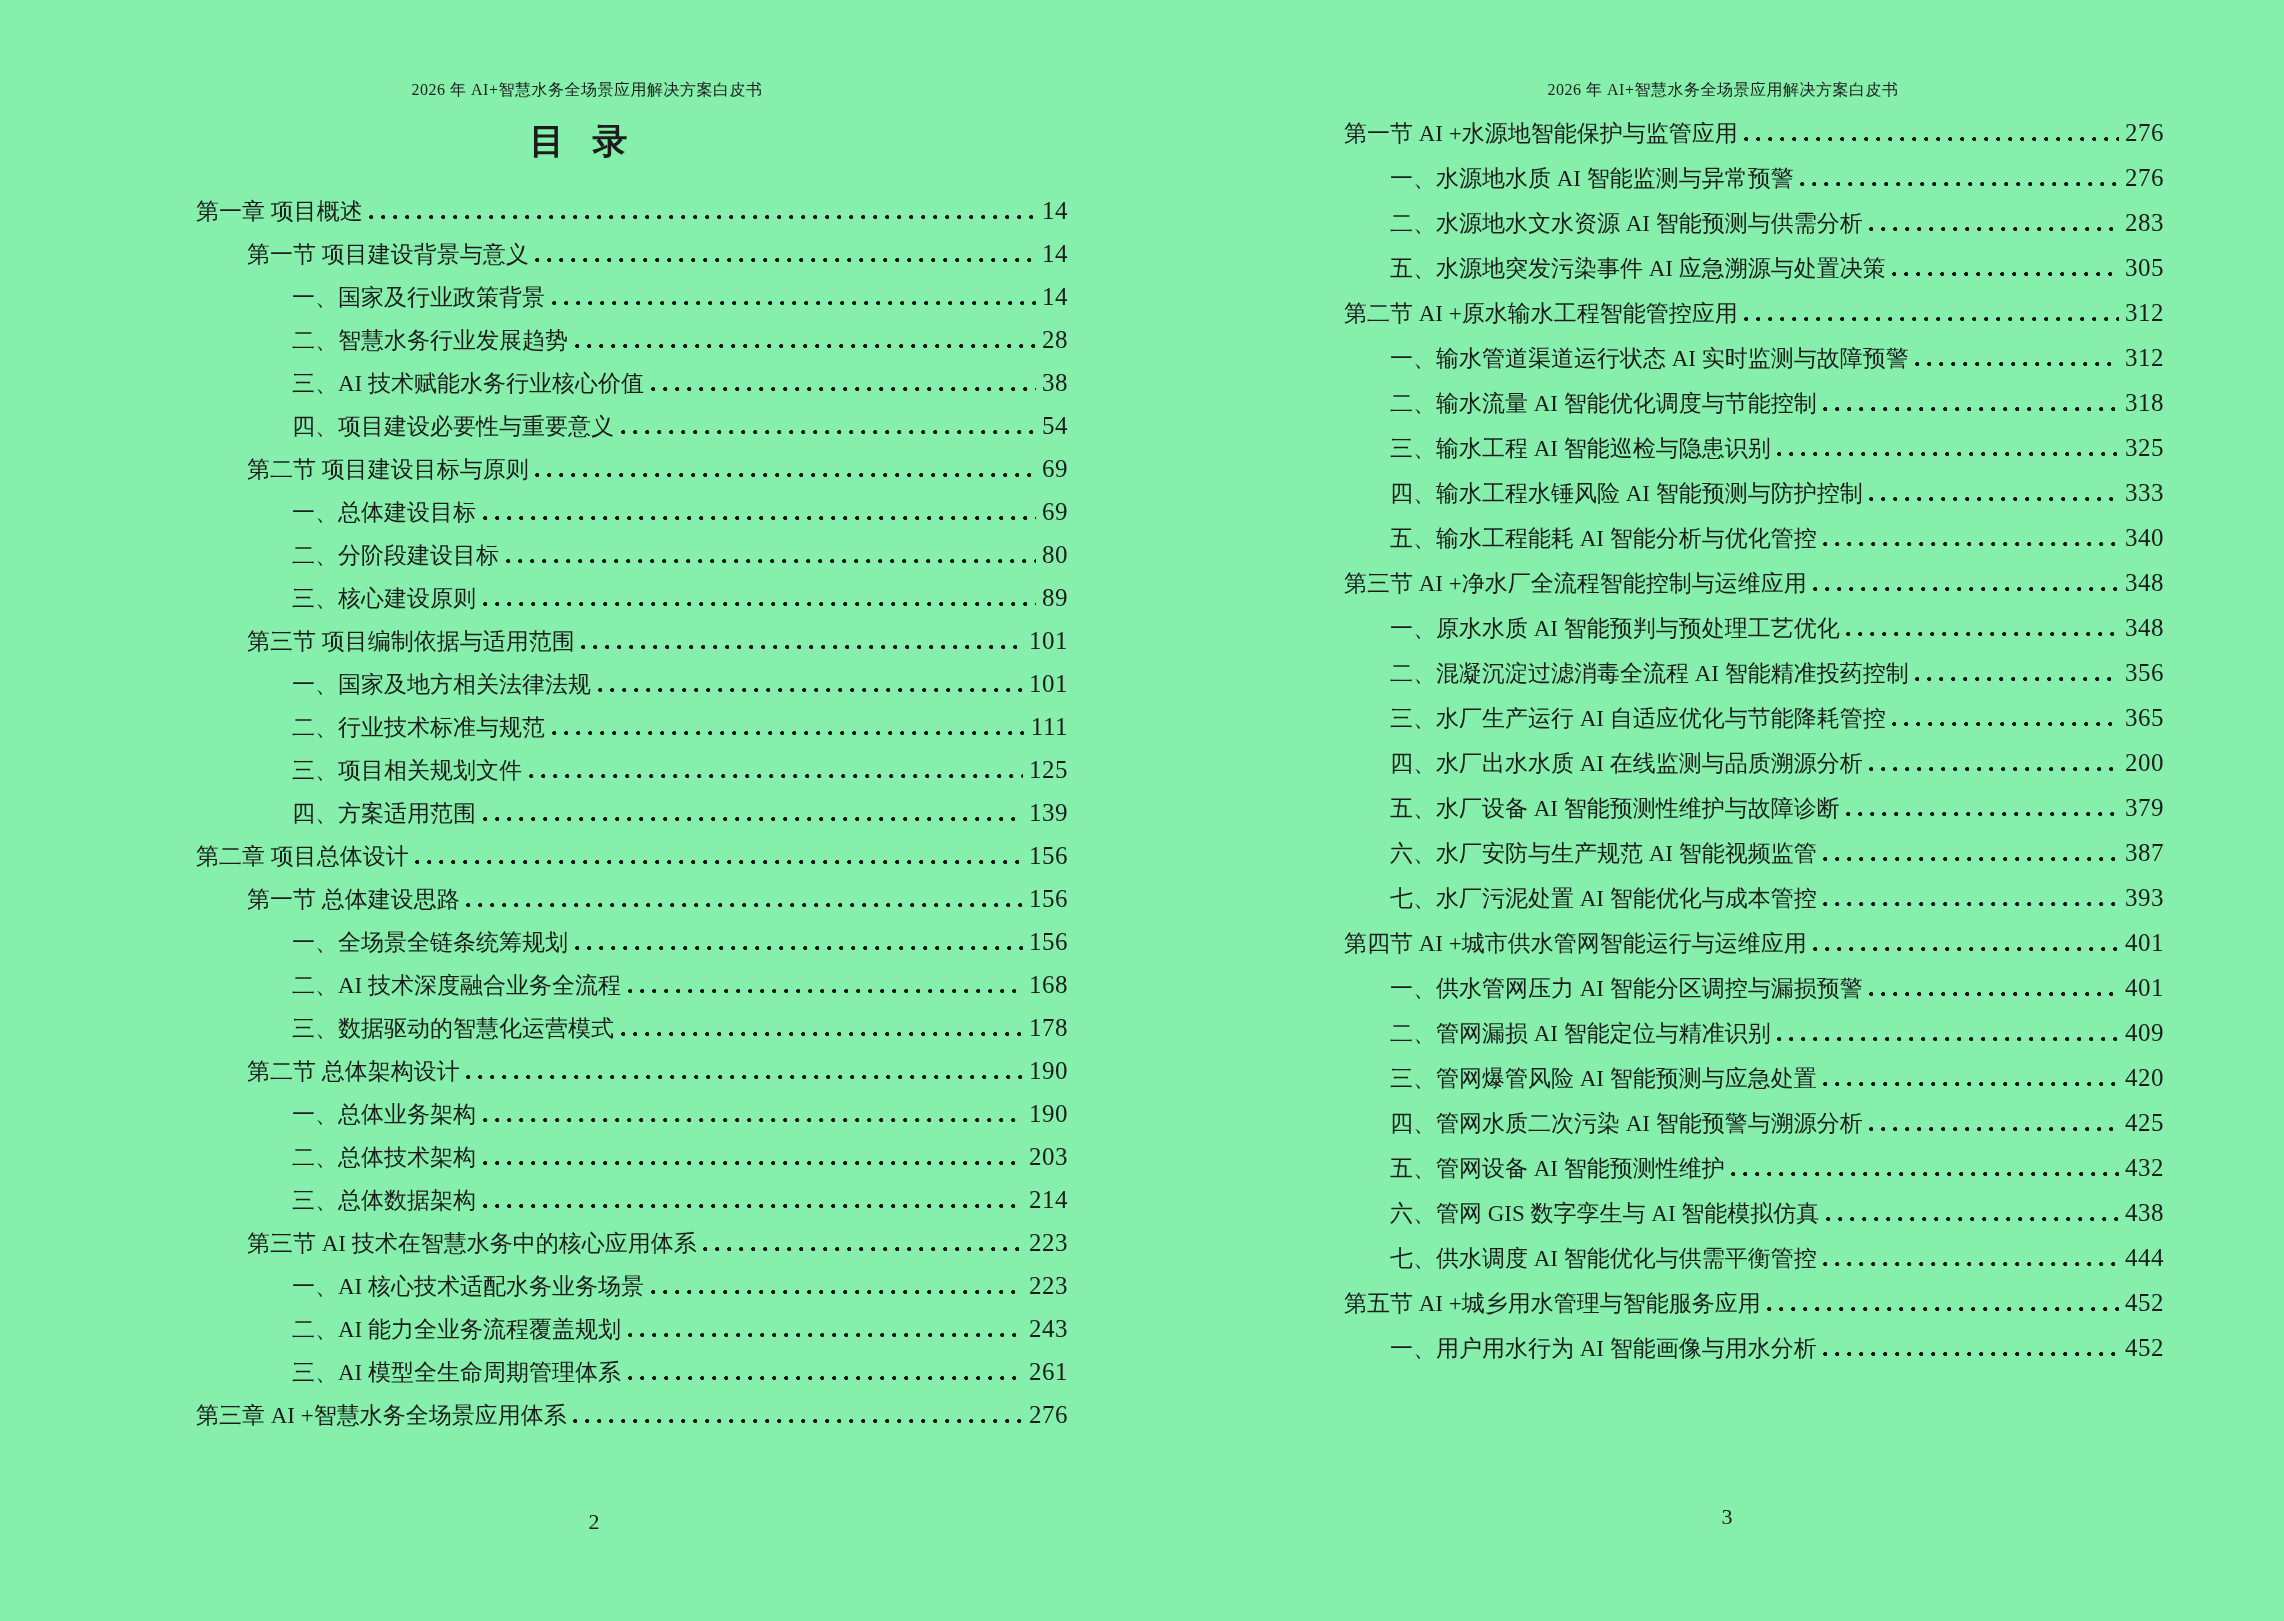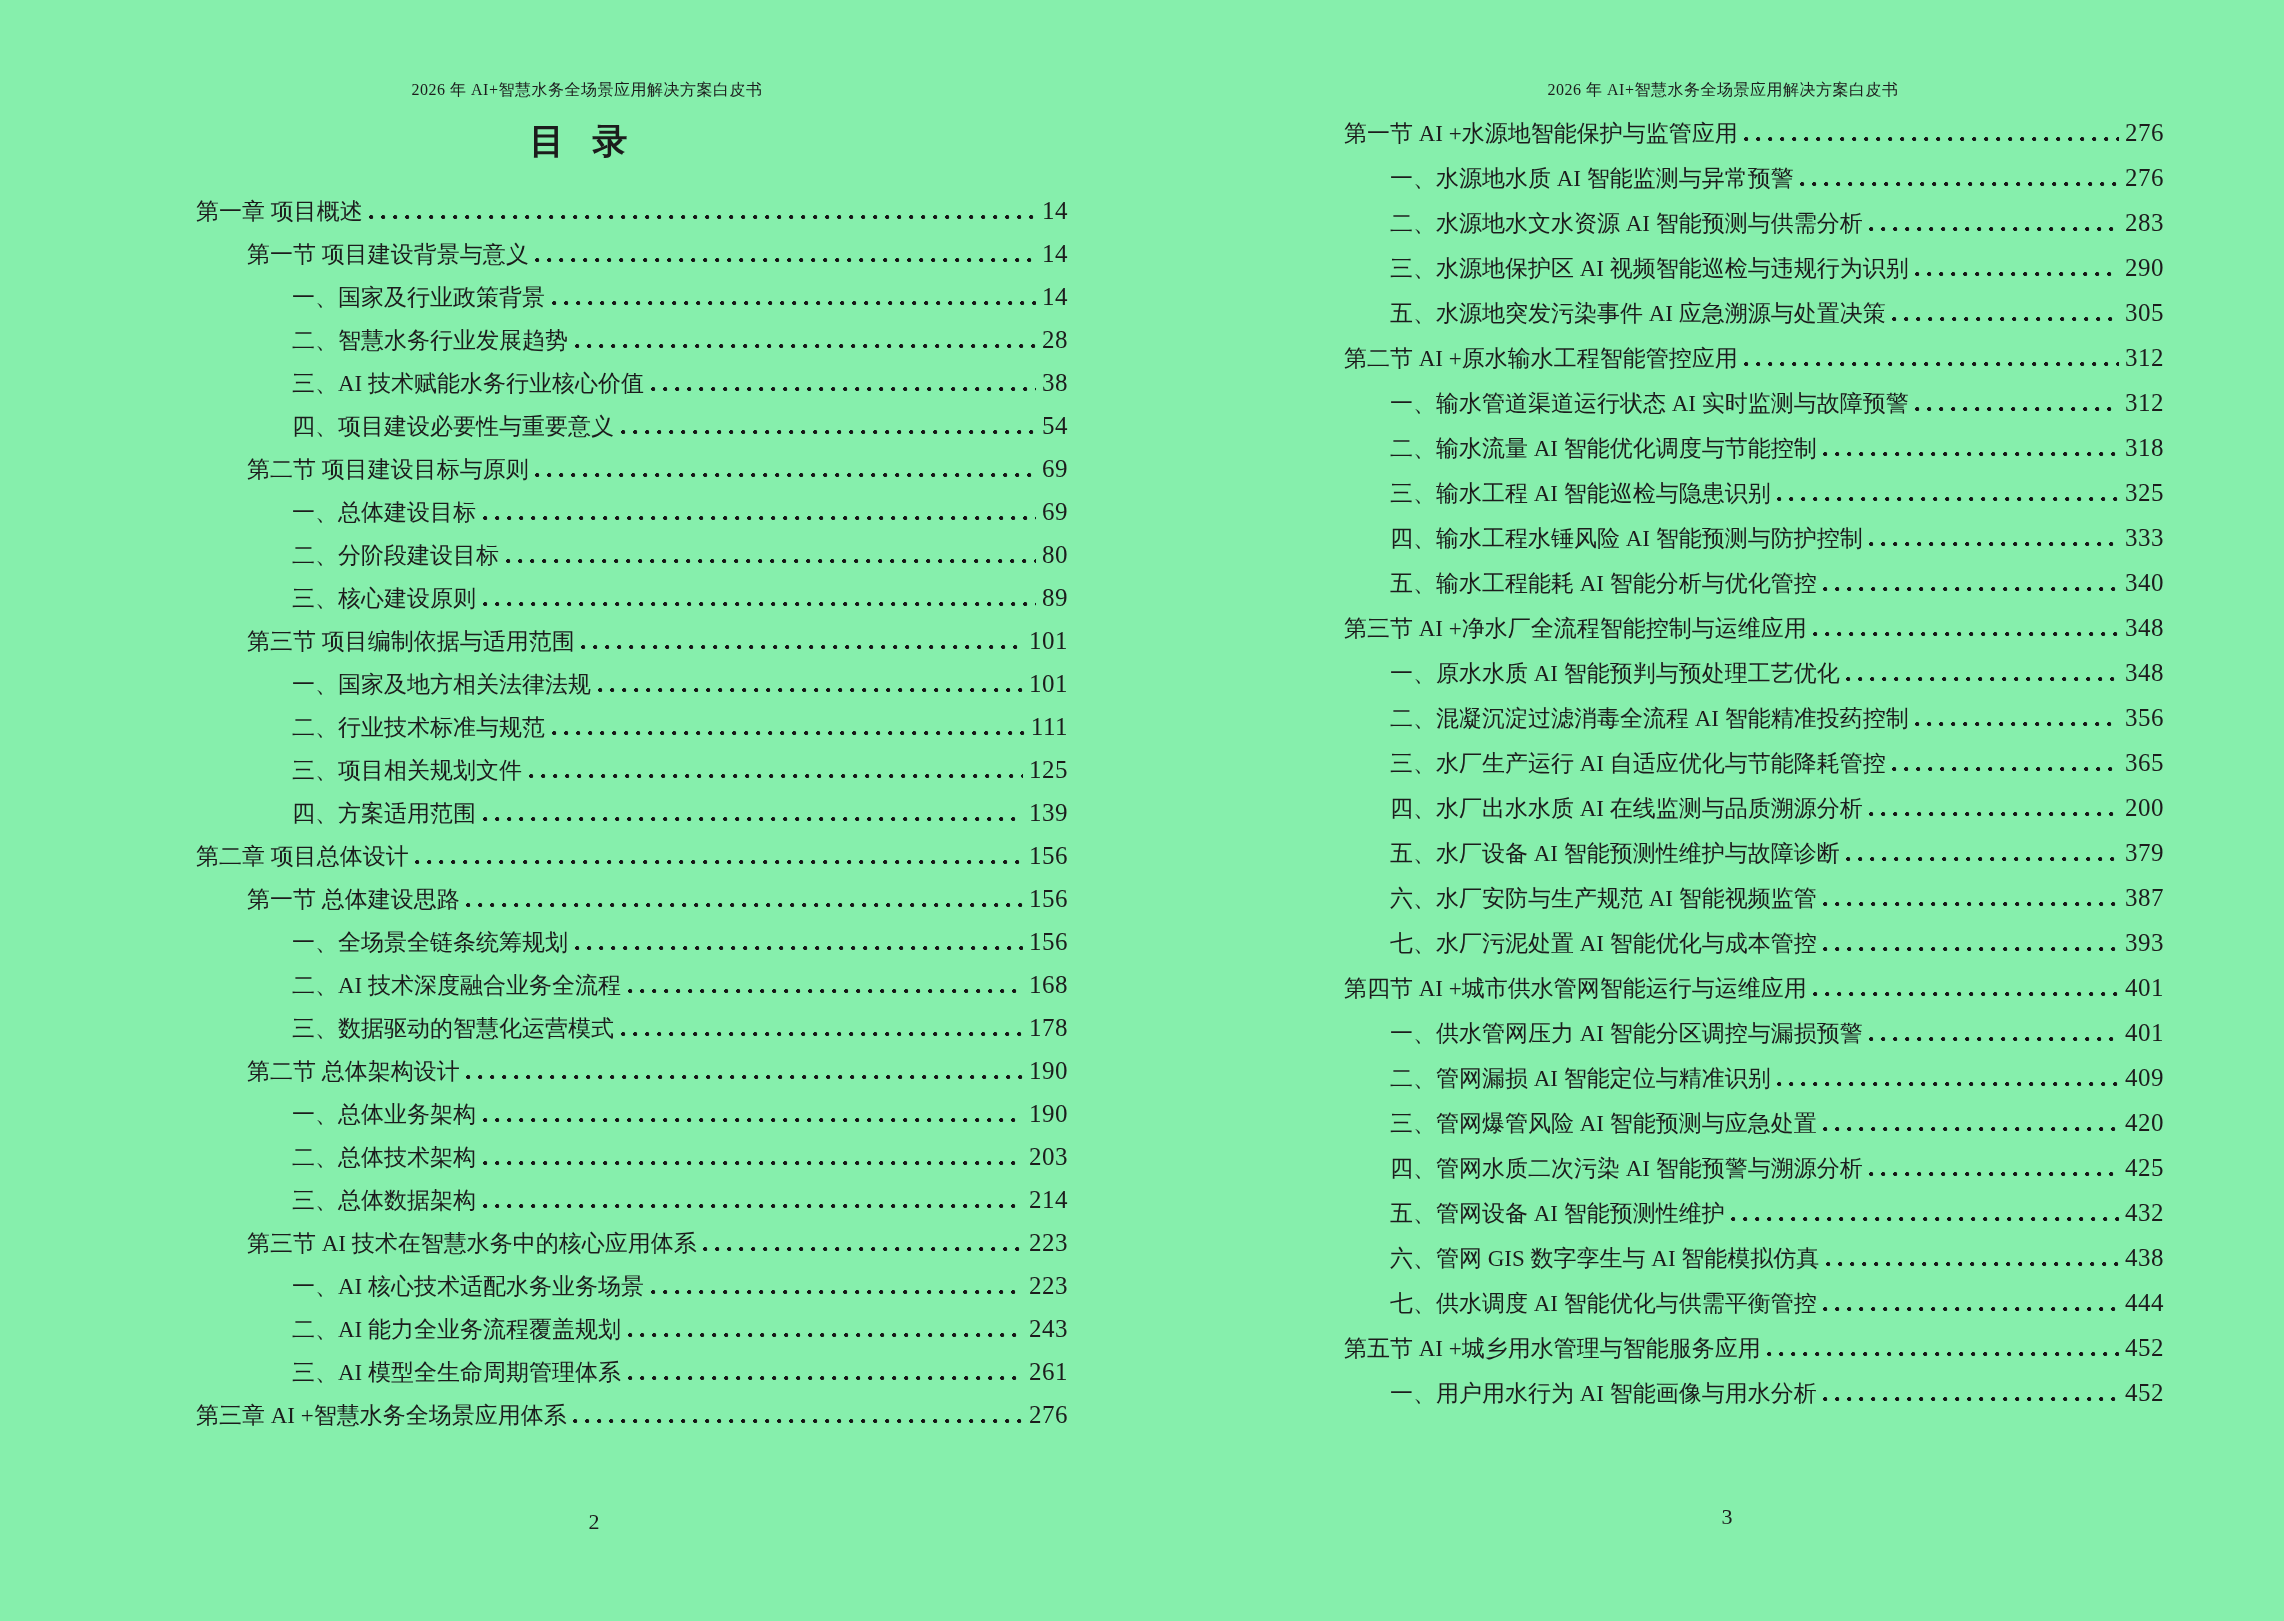--- a/index.html
+++ b/index.html
@@ -281,25 +281,20 @@
           <span class="t">一、水源地水质 AI 智能监测与异常预警</span>
           <span class="leader"></span>
           <span class="pg">276</span>
         </div>
         <div class="row lv1">
           <span class="t">二、水源地水文水资源 AI 智能预测与供需分析</span>
           <span class="leader"></span>
           <span class="pg">283</span>
         </div>
         <div class="row lv1">
-          <span class="t">三、水源地保护区 AI 视频智能巡检与违规行为识别</span>
-          <span class="leader"></span>
-          <span class="pg">290</span>
-        </div>
-        <div class="row lv1">
           <span class="t">五、水源地突发污染事件 AI 应急溯源与处置决策</span>
           <span class="leader"></span>
           <span class="pg">305</span>
         </div>
         <div class="row lv0">
           <span class="t">第二节 AI +原水输水工程智能管控应用</span>
           <span class="leader"></span>
           <span class="pg">312</span>
         </div>
         <div class="row lv1">

